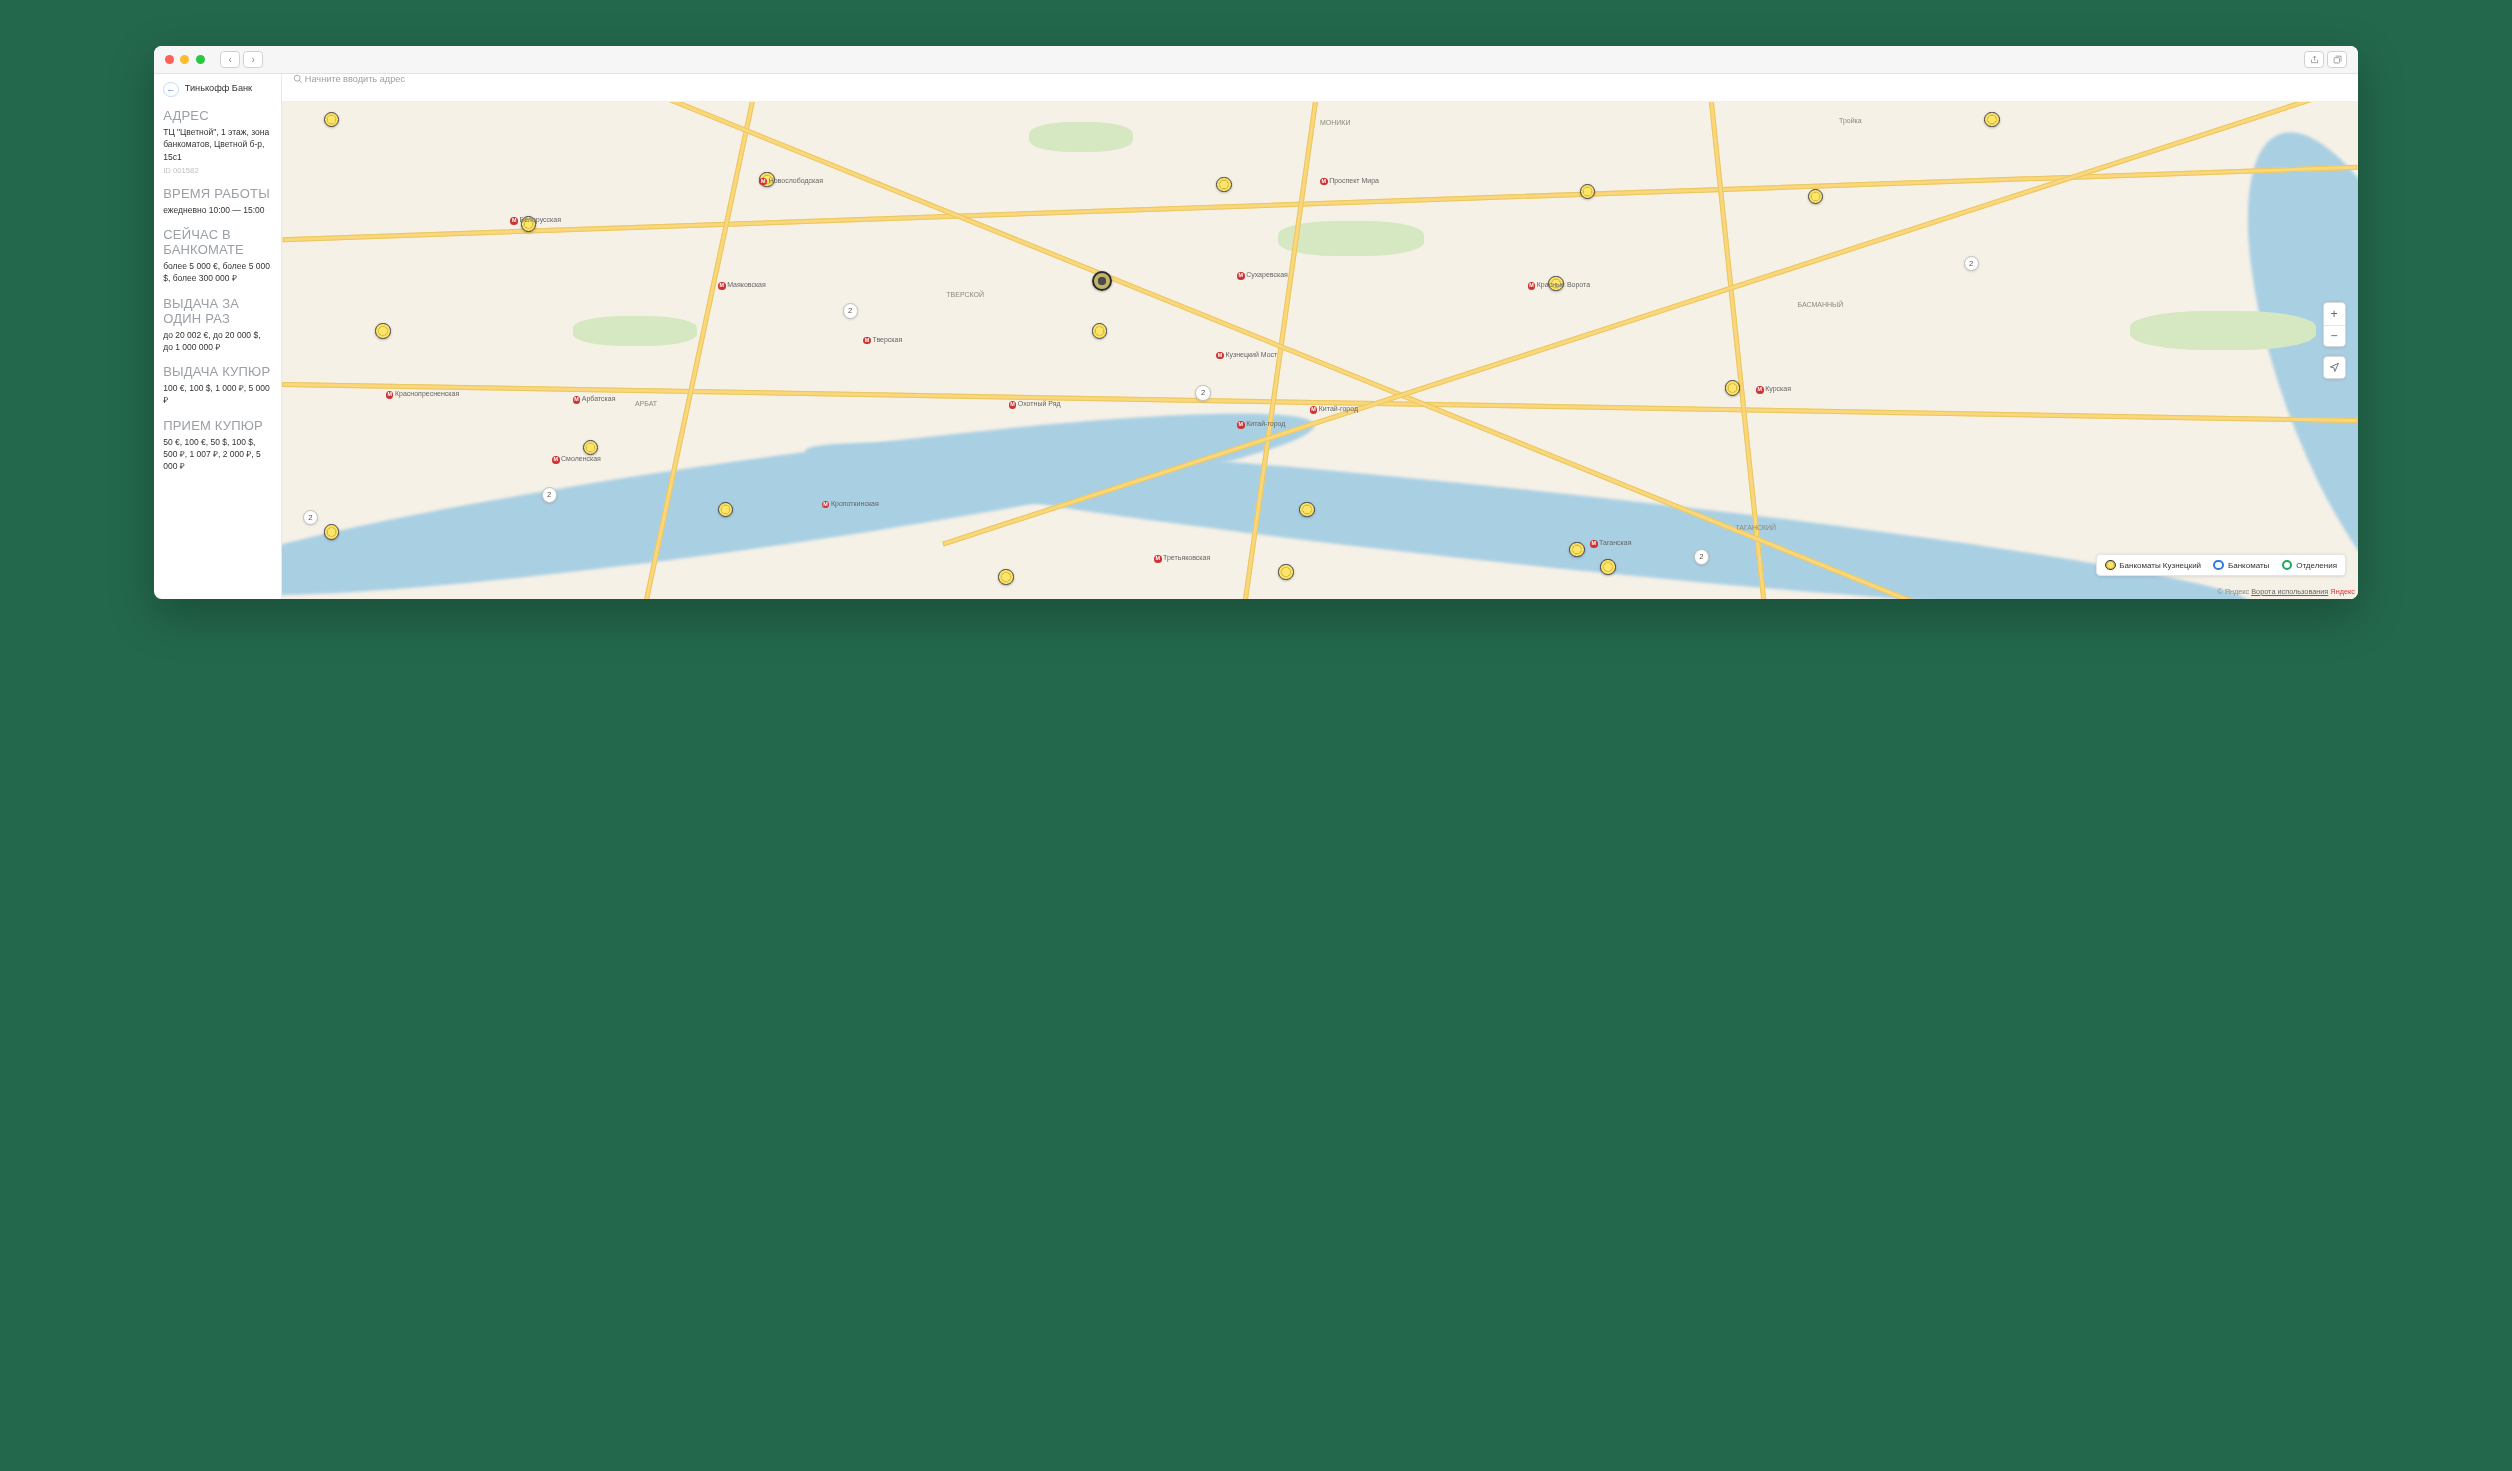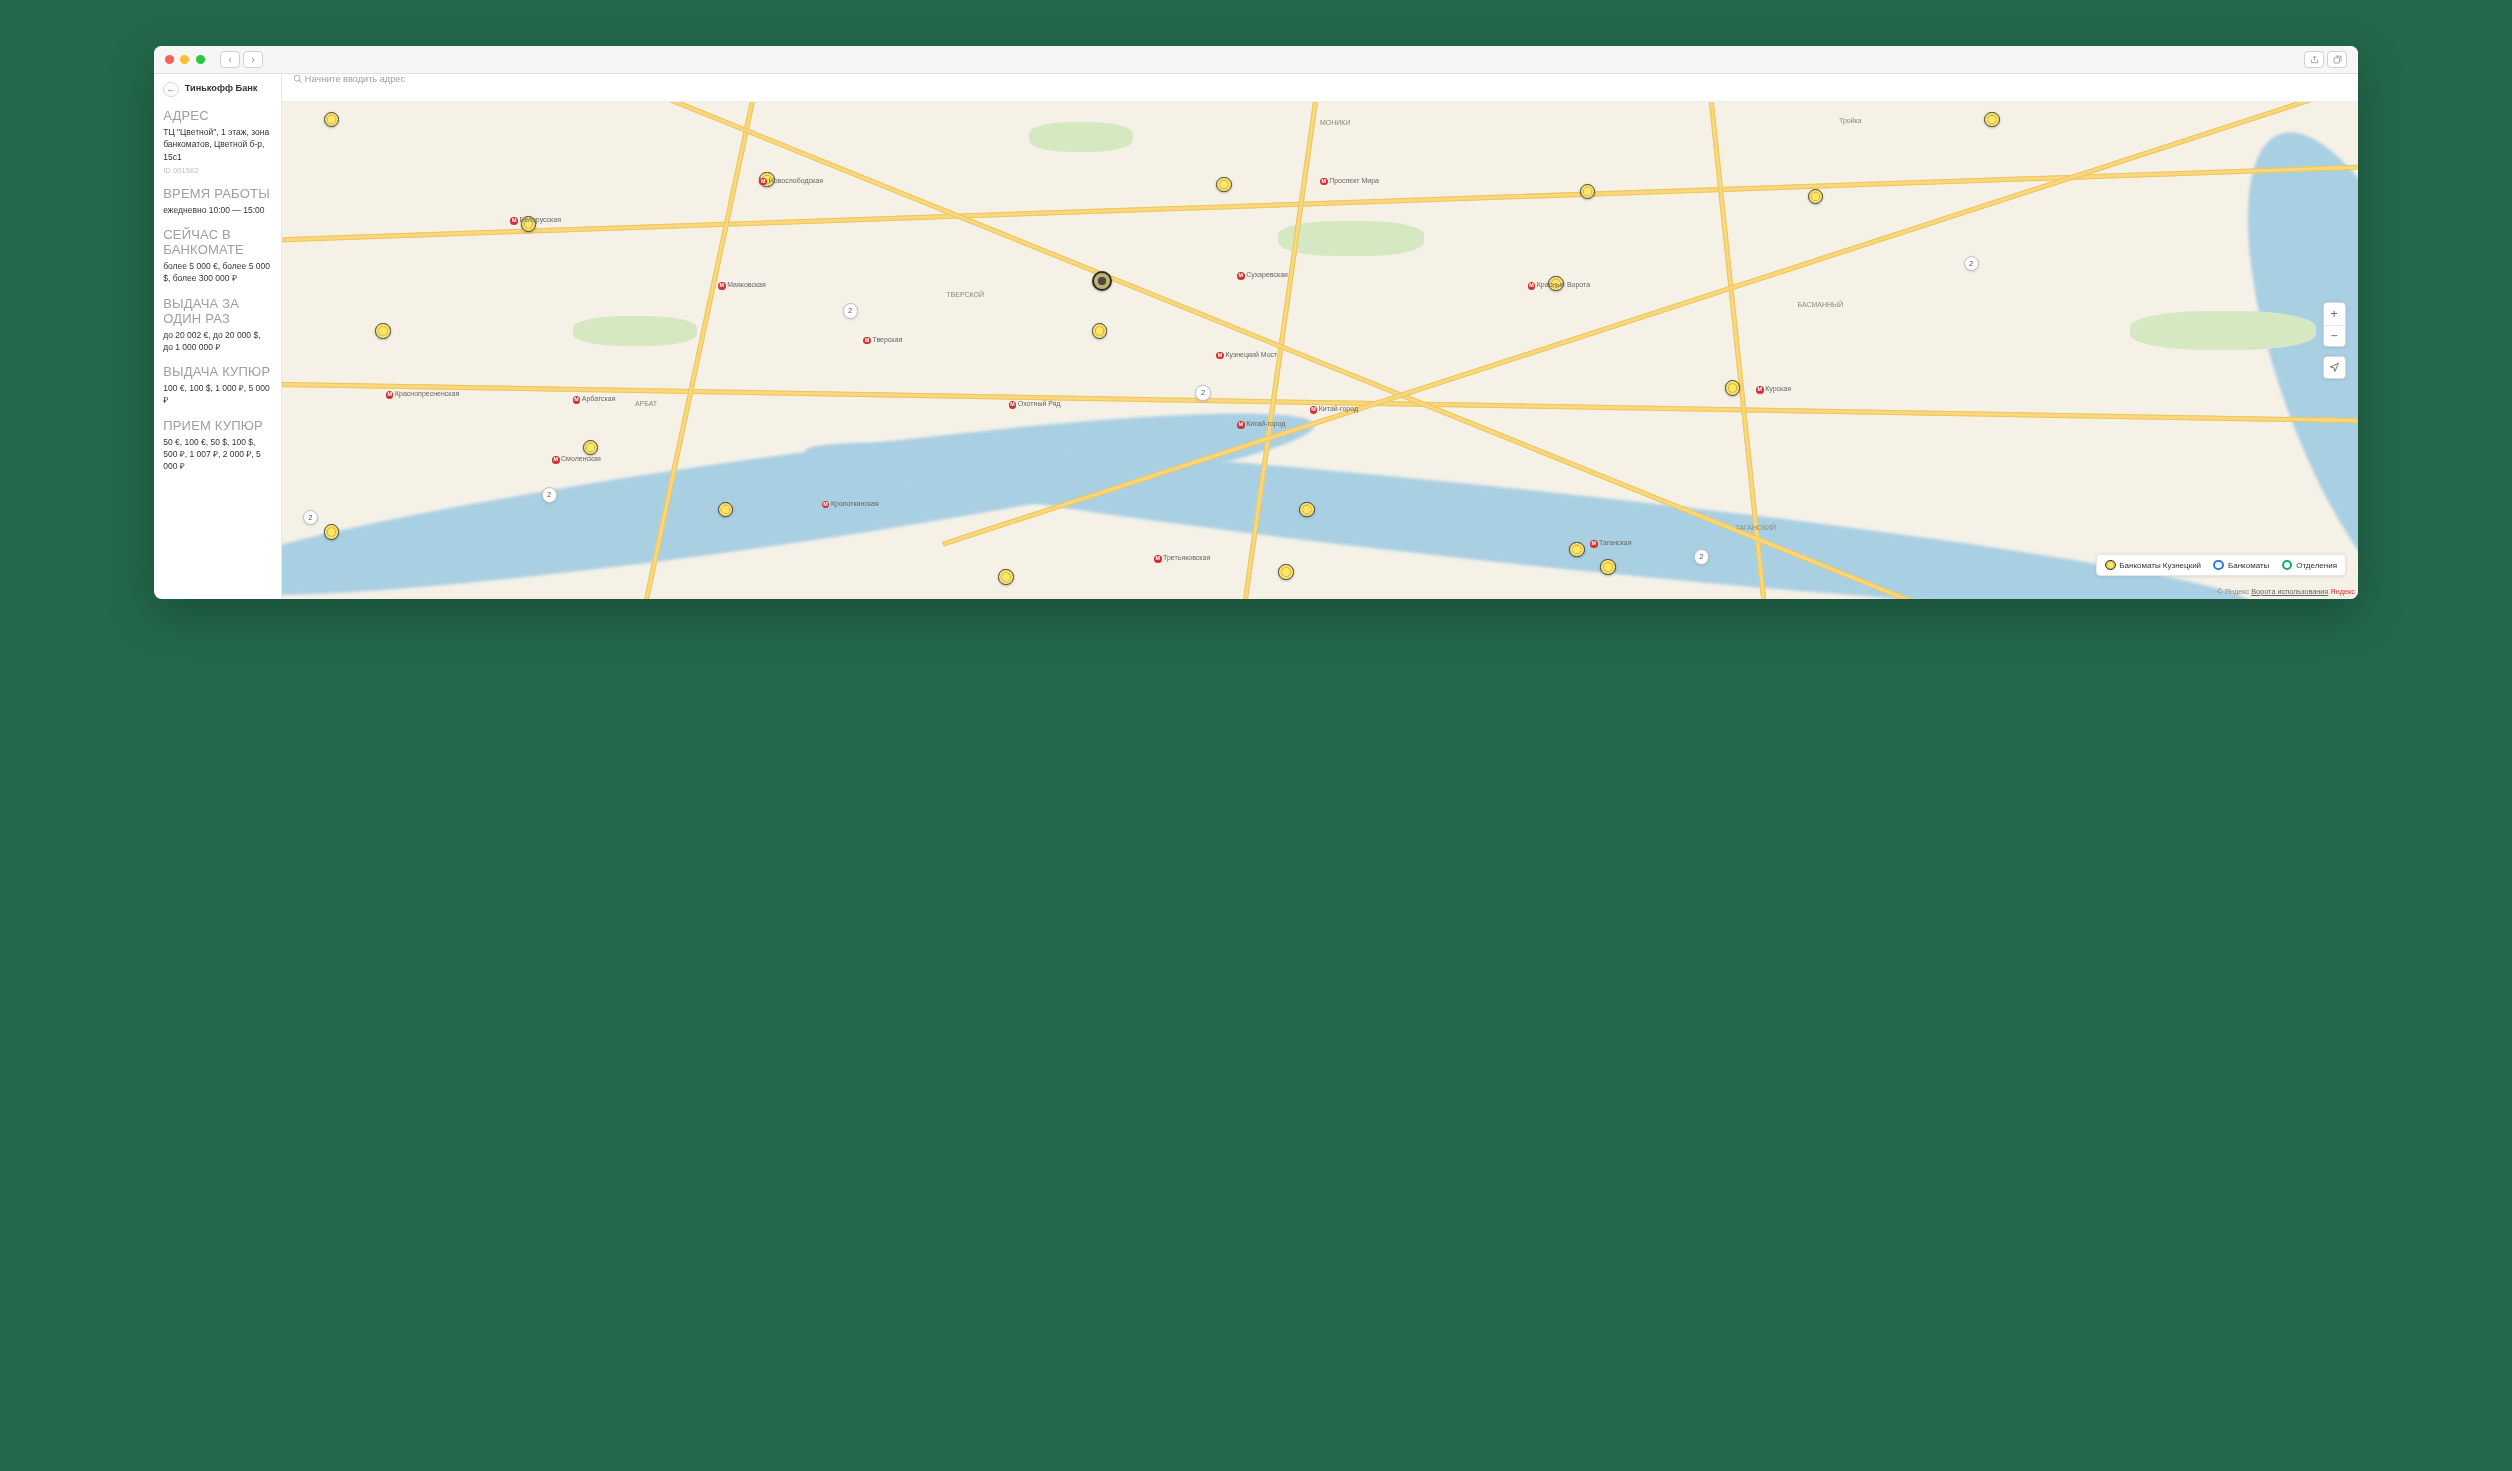--- a/index.html
+++ b/index.html
@@ -9,21 +9,21 @@
 .lights{display:flex;gap:6.2px}
 .light{width:9.2px;height:9.2px;border-radius:50%}
 .l-red{background:#ff5f57}.l-yel{background:#febc2e}.l-grn{background:#28c840}
 .nav{display:flex;gap:3.1px;margin-left:15.4px}
 .navb{width:20px;height:17px;border:0.8px solid #d0d0d0;background:#fff;border-radius:3.8px;display:flex;align-items:center;justify-content:center;color:#888}
 .spacer{flex:1}
 .content{flex:1;display:flex;overflow:hidden}
 .sidebar{width:128px;border-right:0.8px solid #e8e8e8;padding:7.7px 9.2px;overflow:auto}
 .sb-head{display:flex;align-items:center;gap:6.2px;margin-bottom:10.8px}
 .back{width:15.4px;height:15.4px;border-radius:50%;border:0.8px solid #c9d8f0;display:flex;align-items:center;justify-content:center;color:#3b82f6;font-size:9.2px}
-.title{font-weight:700;font-size:9.2px;line-height:1.3}
+.title{font-weight:400;font-size:9.2px;line-height:1.3}
 .sect{margin-bottom:10.8px}
 .lbl{text-transform:uppercase;font-size:13px;color:#9aa0a6;letter-spacing:0.2px;margin-bottom:3.1px}
 .val{font-size:8.5px;line-height:1.45;color:#333}
 .idtxt{color:#bfbfbf;font-size:7.7px;margin-top:3.1px}
 .main{flex:1;display:flex;flex-direction:column;position:relative}
 .search{height:28px;border-bottom:0.8px solid #eee;display:flex;align-items:flex-start;padding:0 10.8px;gap:2px;color:#9aa0a6}
 .sinput{border:0;outline:0;font-size:9.2px;flex:1;color:#333}
 .sinput::placeholder{color:#9aa0a6}
 .map{flex:1;position:relative;background:#f6f1e7;overflow:hidden}
 .river{position:absolute;background:#a9cfe3;border-radius:50%;filter:blur(1.5px)}

